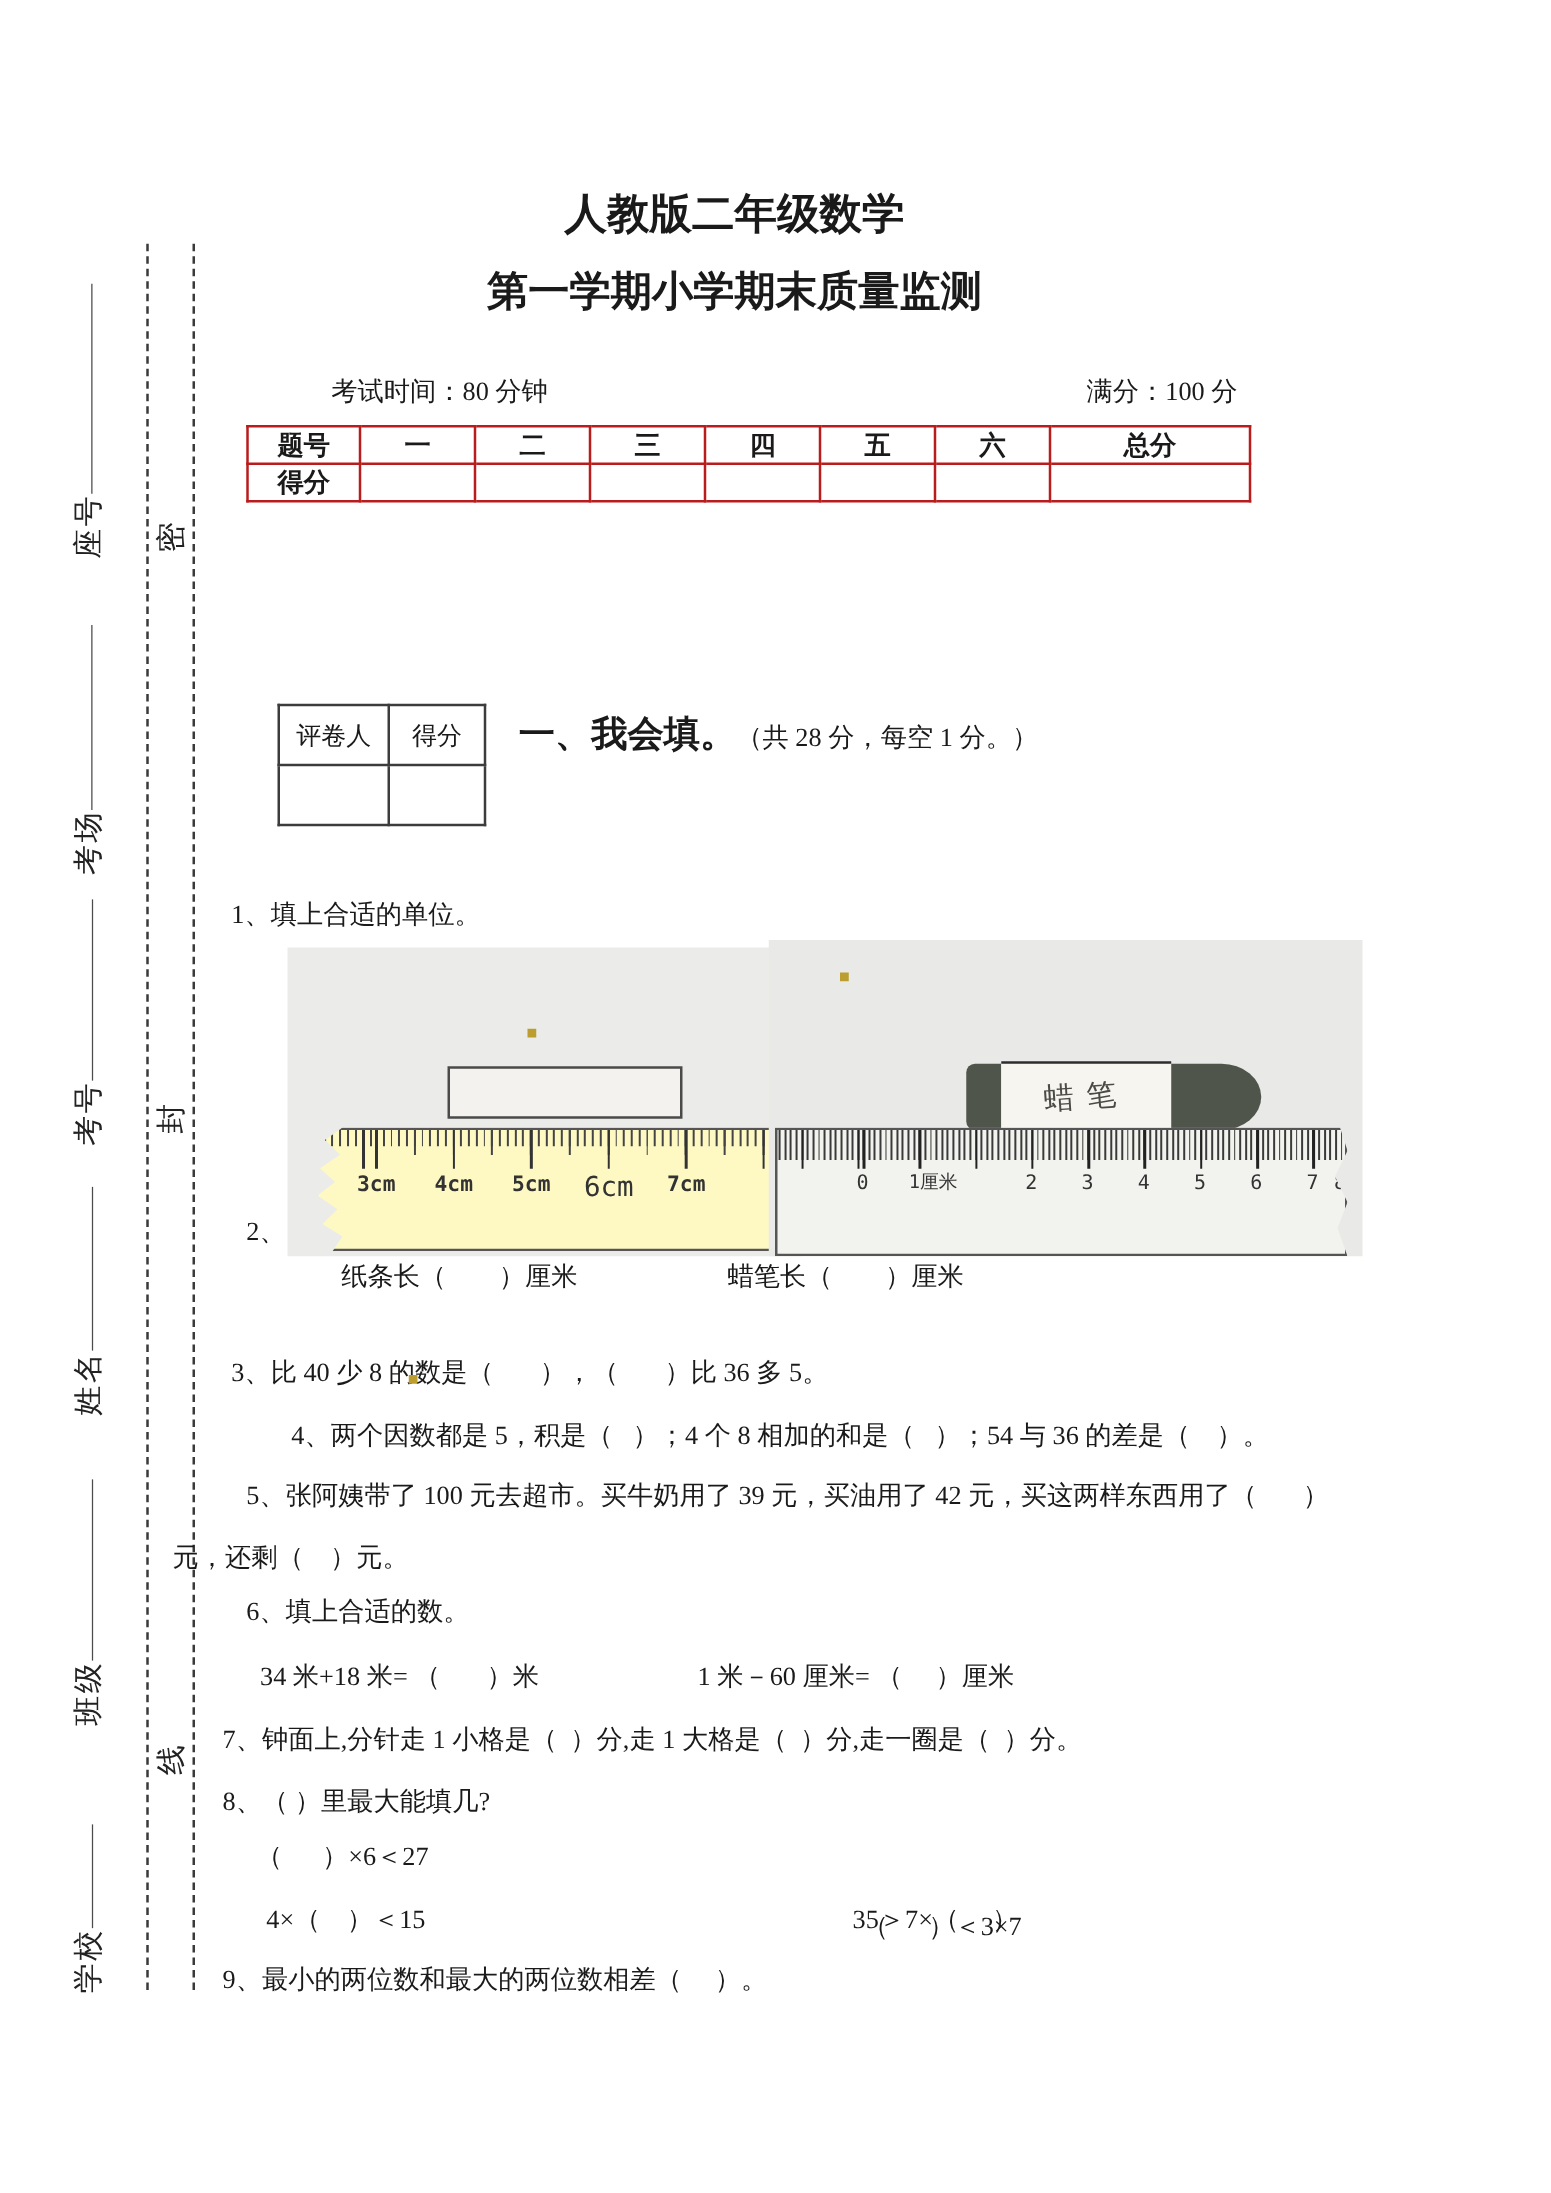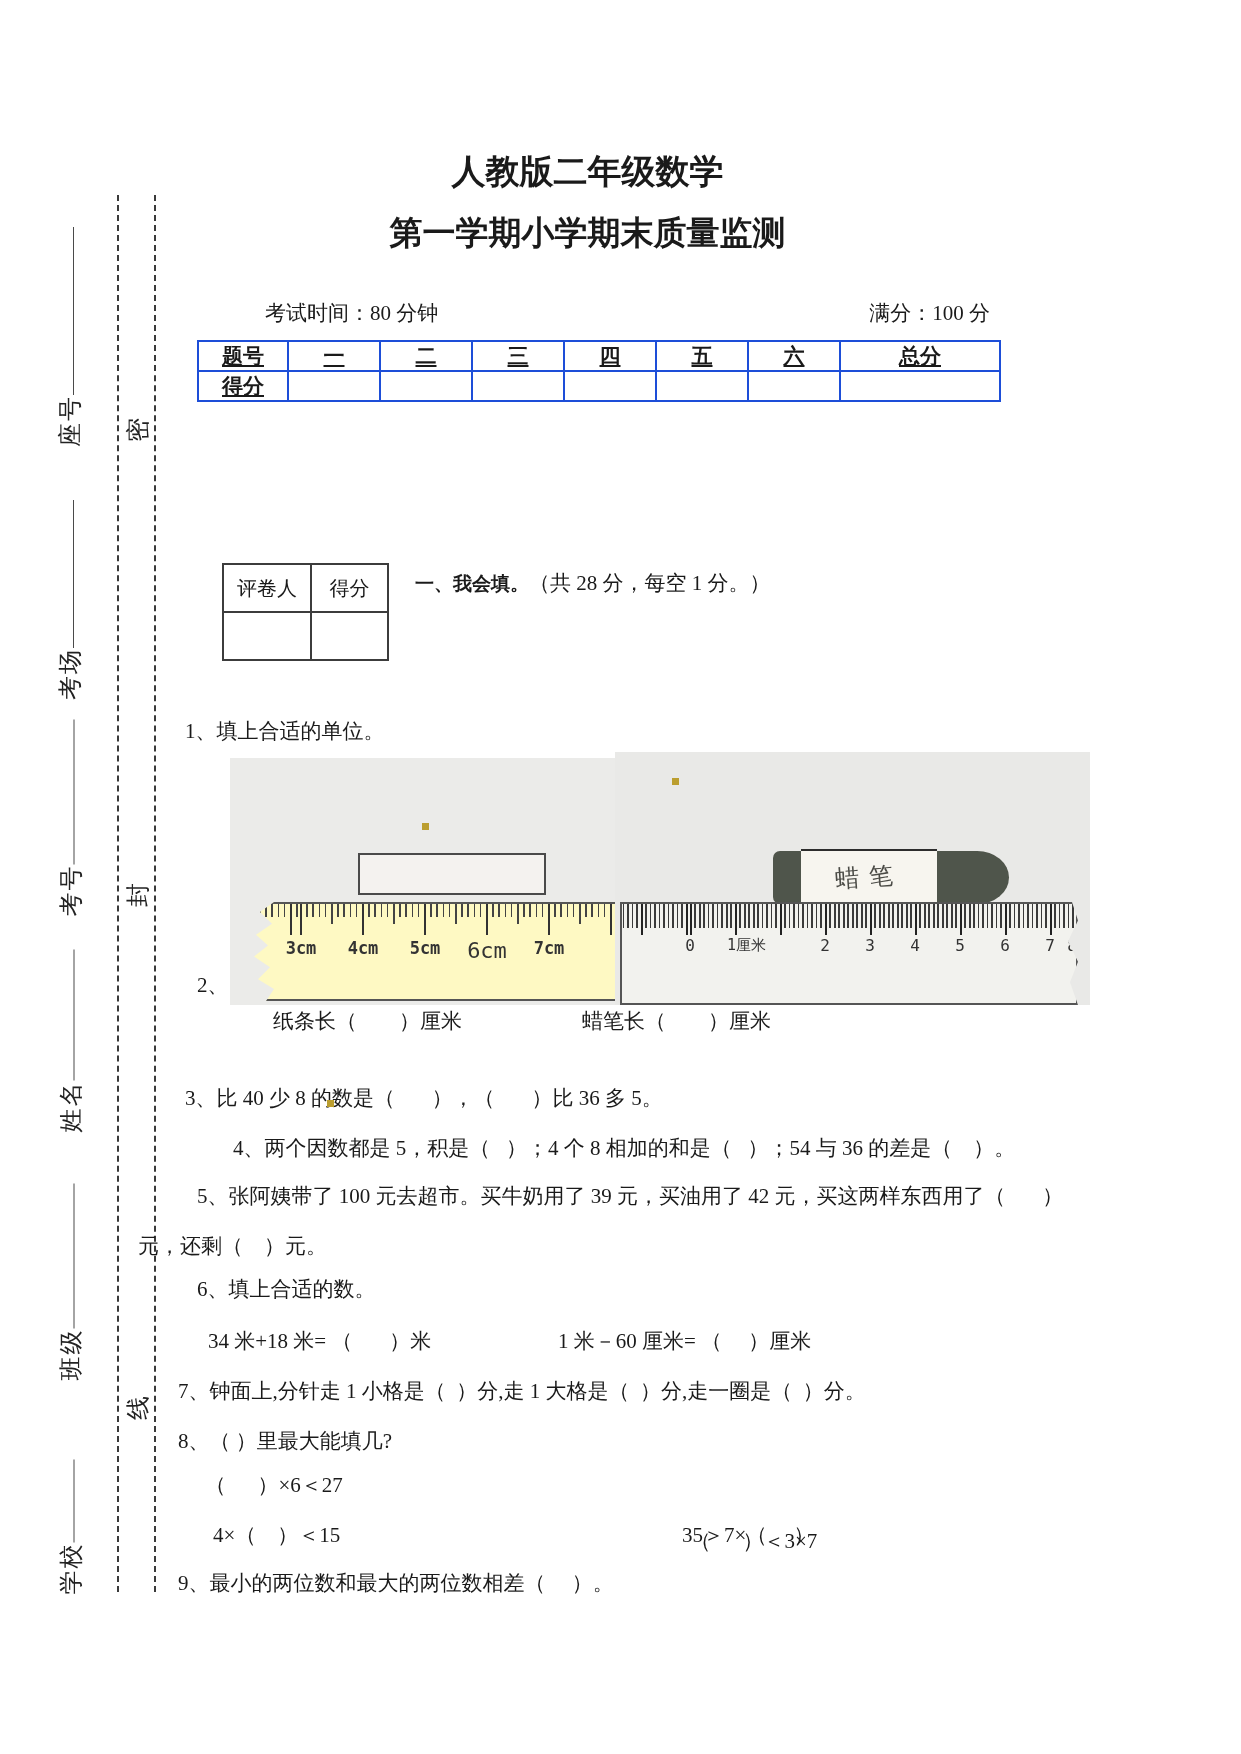--- a/index.html
+++ b/index.html
@@ -19,22 +19,22 @@
                transform:rotate(-90deg); text-align:center; line-height:30px;
                font-family:"Liberation Serif","DejaVu Serif",serif; }
   .side-label { position:absolute; height:30px; display:flex; align-items:center;
                 transform:rotate(-90deg); font-size:24px; color:#222; }
   .side-label .lab { white-space:nowrap; letter-spacing:2px; }
   .side-label .line { flex:1; border-bottom:1.6px solid #4a4a4a; transform:translateY(3px); }
 
   
   table { border-collapse:collapse; }
   .score-table { position:absolute; left:197px; top:340px; }
-  .score-table td { border:2px solid #1d4ed8; height:29px; text-align:center;
-                    font-size:21px; font-family:"Liberation Sans","DejaVu Sans",sans-serif; font-weight:bold;text-decoration:underline; }
+  .score-table td { border:2px solid #b91c1c; height:29px; text-align:center;
+                    font-size:21px; font-family:"Liberation Sans","DejaVu Sans",sans-serif; font-weight:bold; }
   .grader-table { position:absolute; left:222px; top:563px; }
   .grader-table td { border:2px solid #3c3c3c; height:48px; text-align:center; font-size:20px; }
   .grader-table td.c1 { width:88px; } .grader-table td.c2 { width:77px; }
 
   
   .photo { position:absolute; background:#ebebe9; }
   .strip { position:absolute; border:2px solid #4a4a4a; background:#f4f2ef; }
   .ruler { position:absolute; border:2px solid #555; background:#fef9c3; }
   .ticks { position:absolute; top:0; }
   .ruler-label { position:absolute; text-align:center; color:#333;
@@ -124,21 +124,21 @@
       <td class="c1">评卷人</td>
       <td class="c2">得分</td>
     </tr>
     <tr>
       <td></td>
       <td></td>
     </tr>
   </tbody>
     </table>
 
-  <div class="t" style="left:415px; top:570px;"><span class="bold" style="font-size:19px;">一、我会填。</span><span>（共 28 分，每空 1 分。）</span></div>
+  <div class="t" style="left:415px; top:570px;"><span class="bold" style="font-size:29px;">一、我会填。</span><span>（共 28 分，每空 1 分。）</span></div>
 
   <div class="t" style="left:185px; top:718px;">1、填上合适的单位。</div>
   <div class="t" style="left:218px; top:760px;">（1）小刚手指的宽大约是 1（    ）</div>
   <div class="t" style="left:612px; top:760px;">（2）大树高约 4（      ）</div>
   <div class="t" style="left:217px; top:806px;">（3）一支毛笔的长大约是 20（   ）</div>
   <div class="t" style="left:613px; top:806px;">（4）笑笑的身高是 120（     ）</div>
 
   <div class="photo" style="left:230px; top:758px; width:412px; height:247px;">
     <div class="strip" style="left:128px; top:95px; width:188px; height:42px;"></div>
     <div class="ruler" style="left:22px; top:144px; width:386px; height:99px; clip-path:polygon(22px 0,100% 0,100% 100%,14px 100%,22px 88%,6px 78%,18px 66%,2px 55%,16px 44%,4px 33%,20px 22%,8px 10%);">

